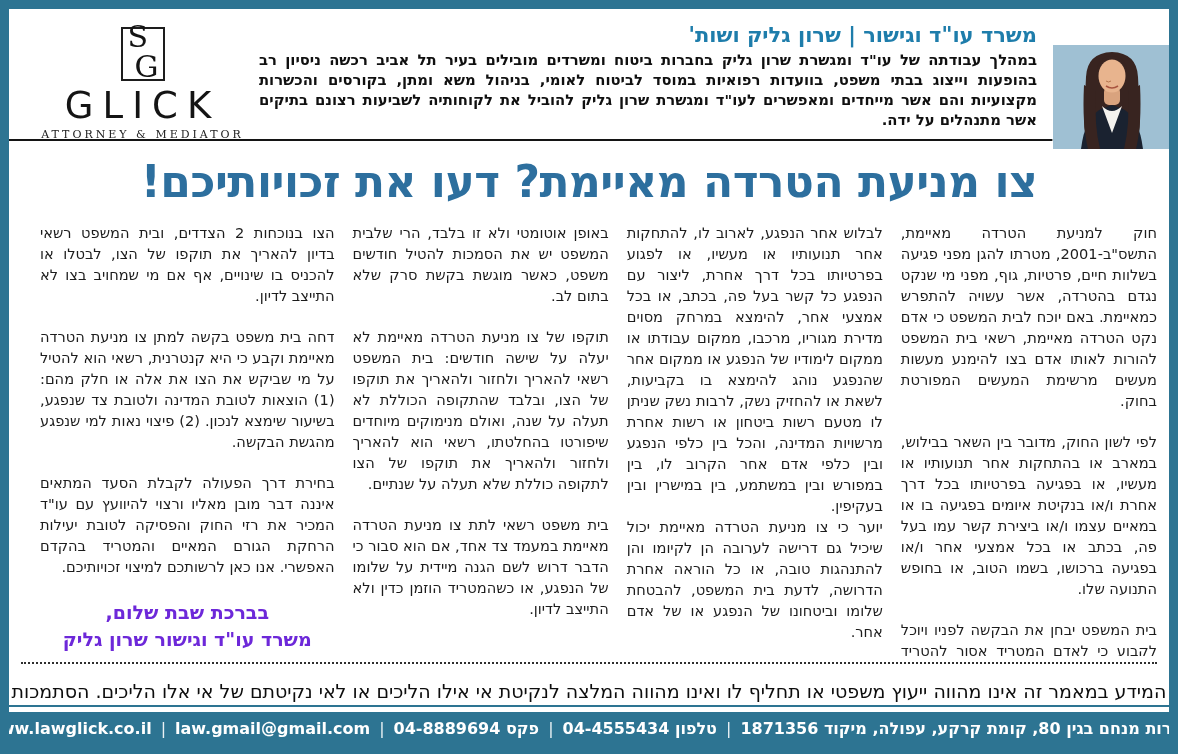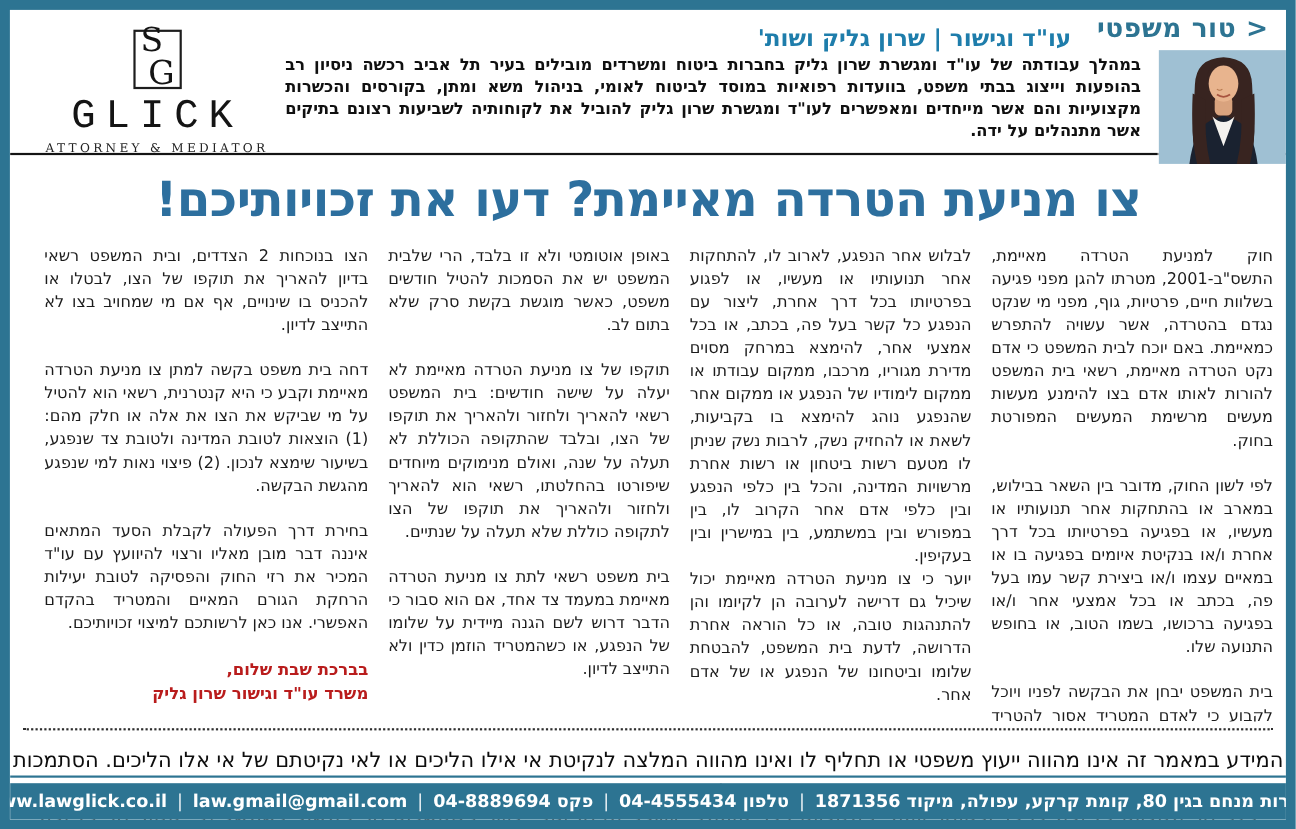--- a/index.html
+++ b/index.html
@@ -43,21 +43,21 @@
     direction:ltr;text-align:center;color:#141414;
   }
   .monogram{
     position:relative;display:inline-block;
     width:44px;height:54px;
     border:2px solid #1d1d1d;
     font-family:"DejaVu Serif",serif;
   }
   .monogram .m-top{position:absolute;top:-7px;left:5px;font-size:30px;line-height:1;}
   .monogram .m-bot{position:absolute;bottom:-3px;right:4px;font-size:30px;line-height:1;}
-  .logo-name{font-size:37px;letter-spacing:9px;line-height:1.05;margin-top:2px;font-weight:400;font-family:Liberation Mono, monospace;}
+  .logo-name{font-size:37px;letter-spacing:9px;line-height:1.05;margin-top:2px;font-weight:400;}
   .logo-tagline{font-family:"DejaVu Serif",serif;font-size:11px;letter-spacing:3px;margin-top:2px;color:#222;}
   .header-text{
     margin:14px 132px 0 250px;
     text-align:right;
   }
   .header-title{
     color:var(--title);
     font-size:21px;font-weight:bold;
     margin-bottom:3px;
   }
@@ -86,22 +86,23 @@
     height:434px;overflow:hidden;
     font-size:14.6px;line-height:21px;
     color:var(--ink);
   }
   .col{flex:1;text-align:justify;}
   .col.wide{flex:1.15;margin-left:19px;}
   .col p{margin:0;}
   .col p.gap{margin-top:20px;}
   .signature{
     margin-top:22px;
-    font-weight:bold;font-size:15px;line-height:1.4;
-    color:#b91c1c;
+    text-align:center;
+    font-weight:bold;font-size:19px;line-height:1.4;
+    color:#6d28d9;
   }
   
   .dotted{
     margin:6px 12px 0 12px;
     border-top:2px dotted #2e2e2e;
     height:0;
   }
   .disclaimer{
     margin-top:13px;
     text-align:center;
@@ -121,21 +122,20 @@
     white-space:nowrap;
   }
   .footer-bar .sep{opacity:.9;font-weight:normal;}
   .footer-bar .item{white-space:nowrap;}
 </style>
 </head>
 <body>
 
 <div class="page">
 
-  <div class="badge">&lt; טור משפטי</div>
 
   <div class="header">
     <div class="logo">
       <div class="monogram">
         <span class="m-top">S</span>
         <span class="m-bot">G</span>
       </div>
       <div class="logo-name">GLICK</div>
       <div class="logo-tagline">ATTORNEY &amp; MEDIATOR</div>
     </div>

